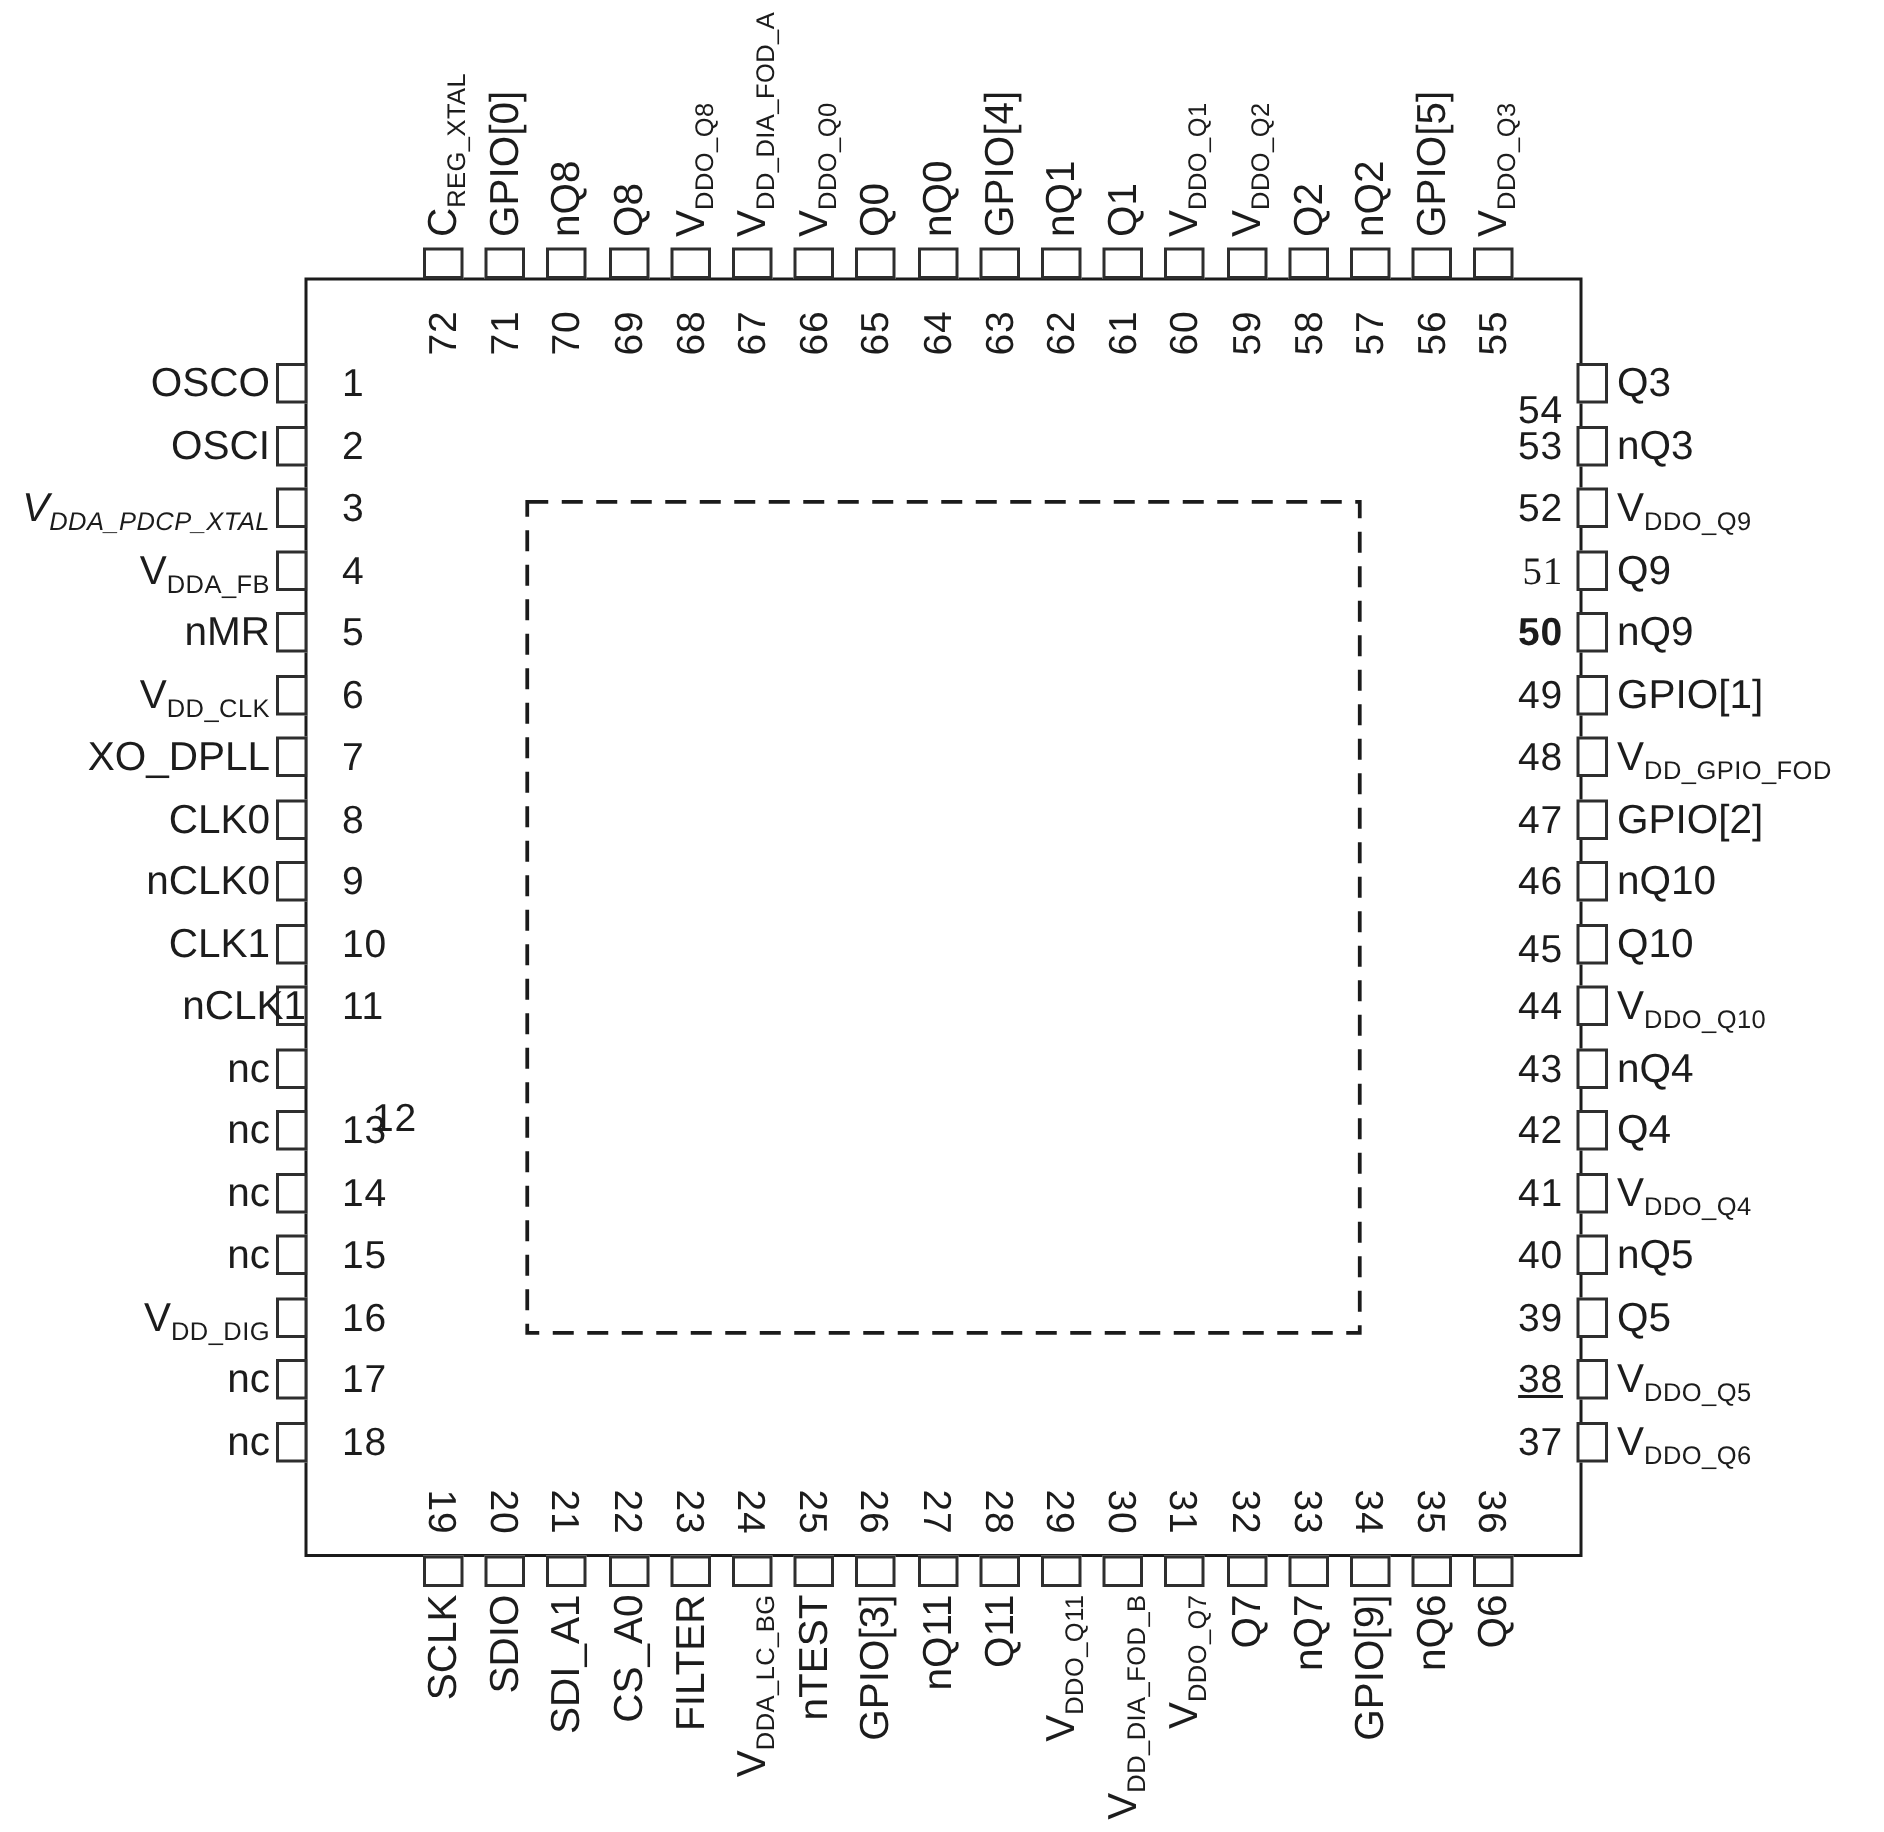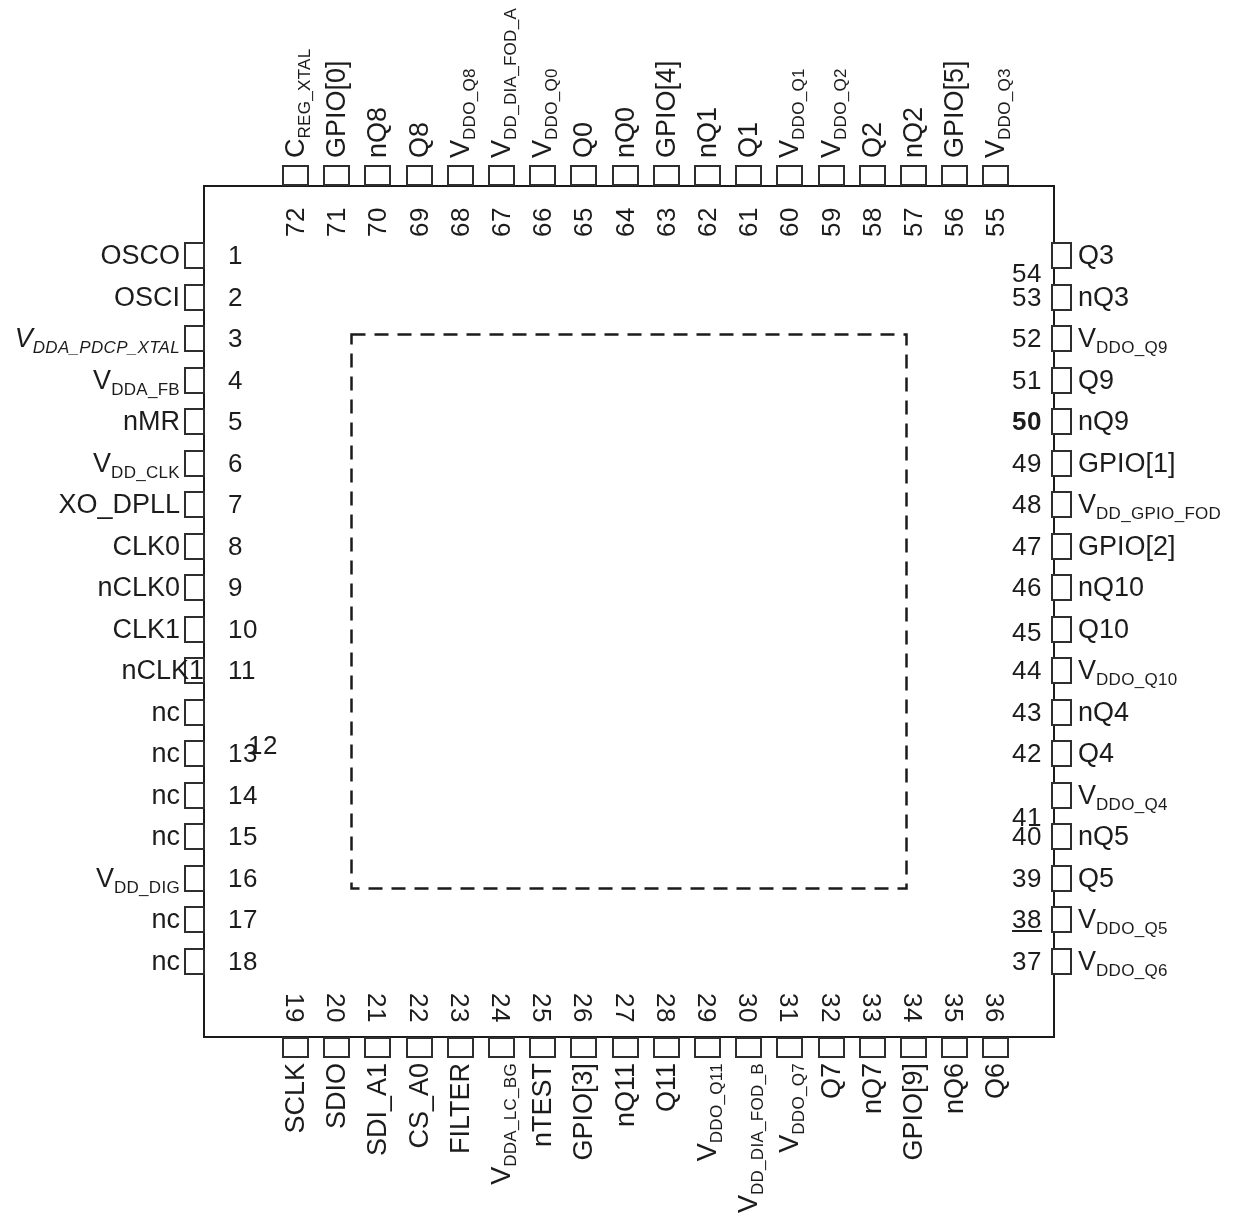--- a/index.html
+++ b/index.html
@@ -91,21 +91,21 @@
       <div class="pbox-v" style="left: 1051px; top: 242px;"></div>
       <div class="hrow alignR" style="left: 980px; top: 240px; width: 62px; margin-top: 18px;"><span class="num">54</span></div>
       <div class="hrow alignL" style="left: 1078px; top: 240px; width: 176px;"><span><span>Q3</span></span></div>
       <div class="pbox-v" style="left: 1051px; top: 283.5px;"></div>
       <div class="hrow alignR" style="left: 980px; top: 281.5px; width: 62px;"><span class="num">53</span></div>
       <div class="hrow alignL" style="left: 1078px; top: 281.5px; width: 176px;"><span><span>nQ3</span></span></div>
       <div class="pbox-v" style="left: 1051px; top: 325px;"></div>
       <div class="hrow alignR" style="left: 980px; top: 323px; width: 62px;"><span class="num">52</span></div>
       <div class="hrow alignL" style="left: 1078px; top: 323px; width: 176px;"><span><span>V</span><span class="sub">DDO_Q9</span></span></div>
       <div class="pbox-v" style="left: 1051px; top: 366.5px;"></div>
-      <div class="hrow alignR" style="left: 980px; top: 364.5px; width: 62px;"><span class="num">51</span></div>
+      <div class="hrow alignR" style="left: 980px; top: 364.5px; width: 62px; font-family: Liberation Serif, serif;"><span class="num">51</span></div>
       <div class="hrow alignL" style="left: 1078px; top: 364.5px; width: 176px;"><span><span>Q9</span></span></div>
       <div class="pbox-v" style="left: 1051px; top: 408px;"></div>
       <div class="hrow alignR" style="left: 980px; top: 406px; width: 62px; font-weight: bold;"><span class="num">50</span></div>
       <div class="hrow alignL" style="left: 1078px; top: 406px; width: 176px;"><span><span>nQ9</span></span></div>
       <div class="pbox-v" style="left: 1051px; top: 449.5px;"></div>
       <div class="hrow alignR" style="left: 980px; top: 447.5px; width: 62px;"><span class="num">49</span></div>
       <div class="hrow alignL" style="left: 1078px; top: 447.5px; width: 176px;"><span><span>GPIO[1]</span></span></div>
       <div class="pbox-v" style="left: 1051px; top: 491px;"></div>
       <div class="hrow alignR" style="left: 980px; top: 489px; width: 62px;"><span class="num">48</span></div>
       <div class="hrow alignL" style="left: 1078px; top: 489px; width: 176px;"><span><span>V</span><span class="sub">DD_GPIO_FOD</span></span></div>
@@ -121,21 +121,21 @@
       <div class="pbox-v" style="left: 1051px; top: 657px;"></div>
       <div class="hrow alignR" style="left: 980px; top: 655px; width: 62px;"><span class="num">44</span></div>
       <div class="hrow alignL" style="left: 1078px; top: 655px; width: 176px;"><span><span>V</span><span class="sub">DDO_Q10</span></span></div>
       <div class="pbox-v" style="left: 1051px; top: 698.5px;"></div>
       <div class="hrow alignR" style="left: 980px; top: 696.5px; width: 62px;"><span class="num">43</span></div>
       <div class="hrow alignL" style="left: 1078px; top: 696.5px; width: 176px;"><span><span>nQ4</span></span></div>
       <div class="pbox-v" style="left: 1051px; top: 740px;"></div>
       <div class="hrow alignR" style="left: 980px; top: 738px; width: 62px;"><span class="num">42</span></div>
       <div class="hrow alignL" style="left: 1078px; top: 738px; width: 176px;"><span><span>Q4</span></span></div>
       <div class="pbox-v" style="left: 1051px; top: 781.5px;"></div>
-      <div class="hrow alignR" style="left: 980px; top: 779.5px; width: 62px; margin-top: 22px;"><span class="num">41</span></div>
+      <div class="hrow alignR" style="left: 980px; top: 779.5px; width: 62px;"><span class="num">41</span></div>
       <div class="hrow alignL" style="left: 1078px; top: 779.5px; width: 176px;"><span><span>V</span><span class="sub">DDO_Q4</span></span></div>
       <div class="pbox-v" style="left: 1051px; top: 823px;"></div>
       <div class="hrow alignR" style="left: 980px; top: 821px; width: 62px;"><span class="num">40</span></div>
       <div class="hrow alignL" style="left: 1078px; top: 821px; width: 176px;"><span><span>nQ5</span></span></div>
       <div class="pbox-v" style="left: 1051px; top: 864.5px;"></div>
       <div class="hrow alignR" style="left: 980px; top: 862.5px; width: 62px;"><span class="num">39</span></div>
       <div class="hrow alignL" style="left: 1078px; top: 862.5px; width: 176px;"><span><span>Q5</span></span></div>
       <div class="pbox-v" style="left: 1051px; top: 906px;"></div>
       <div class="hrow alignR" style="left: 980px; top: 904px; width: 62px; text-decoration: underline;"><span class="num">38</span></div>
       <div class="hrow alignL" style="left: 1078px; top: 904px; width: 176px;"><span><span>V</span><span class="sub">DDO_Q5</span></span></div>

